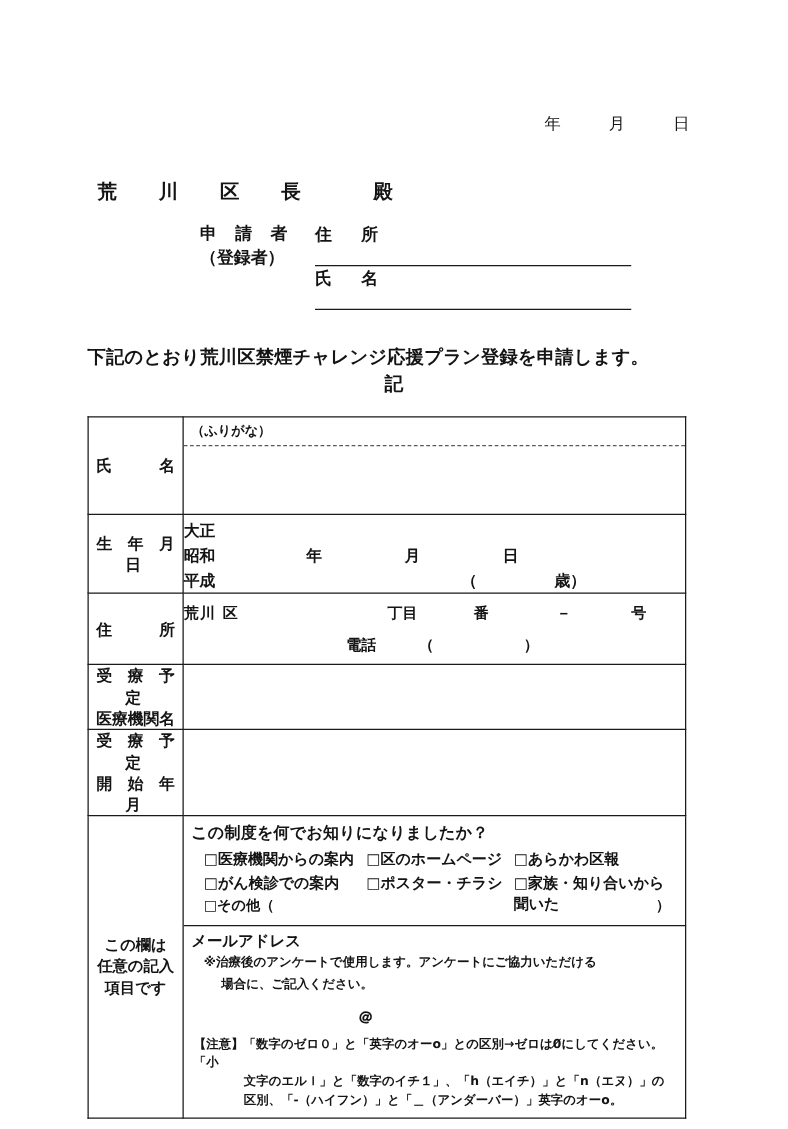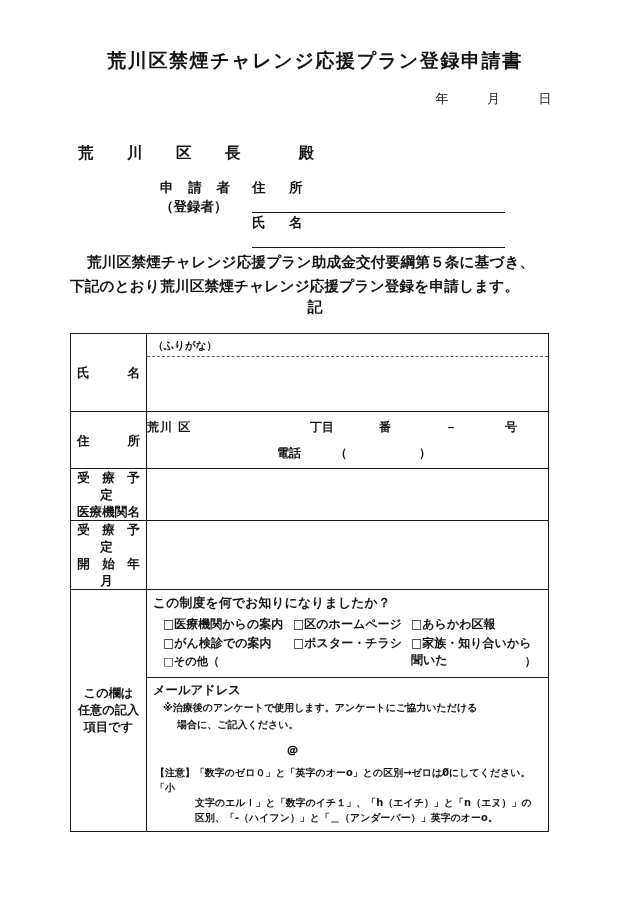--- a/index.html
+++ b/index.html
@@ -257,21 +257,20 @@
     letter-spacing: 0.1px;
   }
   .caution .hang { display: inline-block; width: 40px; }
 </style>
 </head>
 <body>
 
 <div class="page">
 
 
-  <div class="doc-title">荒川区禁煙チャレンジ応援プラン登録申請書</div>
 
   <div class="date-line">
     <span>年</span><span class="gap"></span><span>月</span><span class="gap"></span><span>日</span>
   </div>
 
   <div class="addressee">荒　川　区　長　　殿</div>
 
   <div class="applicant">
     <div class="applicant-label">
       <span class="l1">申 請 者</span>
@@ -279,40 +278,58 @@
     </div>
     <div class="field-row addr">
       <span class="fname">住　所</span><span class="rule"></span>
     </div>
     <div class="field-row name">
       <span class="fname">氏　名</span><span class="rule"></span>
     </div>
   </div>
 
   <div class="body-text">
-    <span class="indent"></span><span>荒川区禁煙チャレンジ応援プラン助成金交付要綱第５条に基づき、</span><br>
+    <span class="indent"></span><br>
     <span>下記のとおり荒川区禁煙チャレンジ応援プラン登録を申請します。</span>
   </div>
 
   <div class="ki">記</div>
 
   <table class="form-table">
     <colgroup>
         <col style="width:76px">
         <col style="width:402px">
       </colgroup>
     <tbody>
       <tr>
         <td class="lab">氏　　　名</td>
         <td class="name-cell">
           <div class="furigana-box">（ふりがな）</div>
           <div class="name-blank"></div>
         </td>
       </tr>
 
+      <tr>
+        <td class="lab"><span class="sp4">生 年 月 日</span></td>
+        <td class="birth-cell">
+          <div class="birth-grid">
+            <div class="eras">
+              <div>大正</div>
+              <div>昭和</div>
+              <div>平成</div>
+            </div>
+            <div class="ymd">
+              <span>年</span><span class="g1"></span><span>月</span><span class="g1"></span><span>日</span>
+            </div>
+            <div class="age">
+              <span>（</span><span class="g2"></span><span>歳）</span>
+            </div>
+          </div>
+        </td>
+      </tr>
 
       <tr>
         <td class="lab">住　　　所</td>
         <td class="addr-cell">
           <div class="addr-grid">
             <div class="addr-l1">
               <span class="ku">荒川 区</span>
               <span class="chome">丁目</span>
               <span class="ban">番</span>
               <span class="hyp">－</span>

